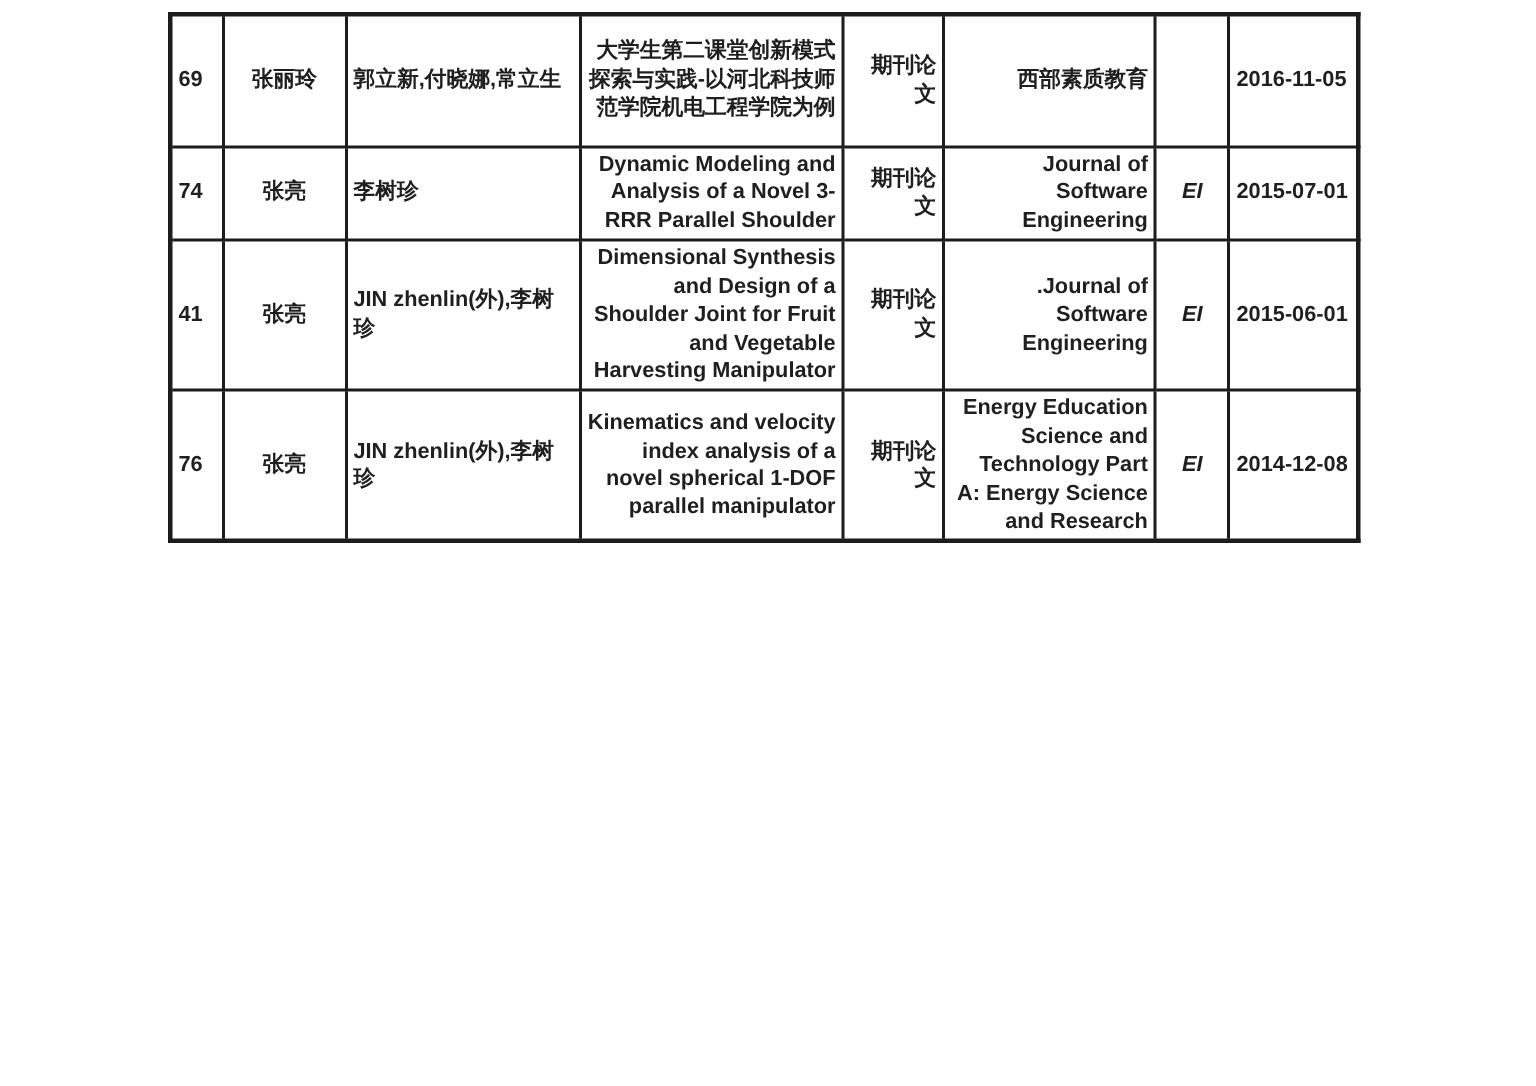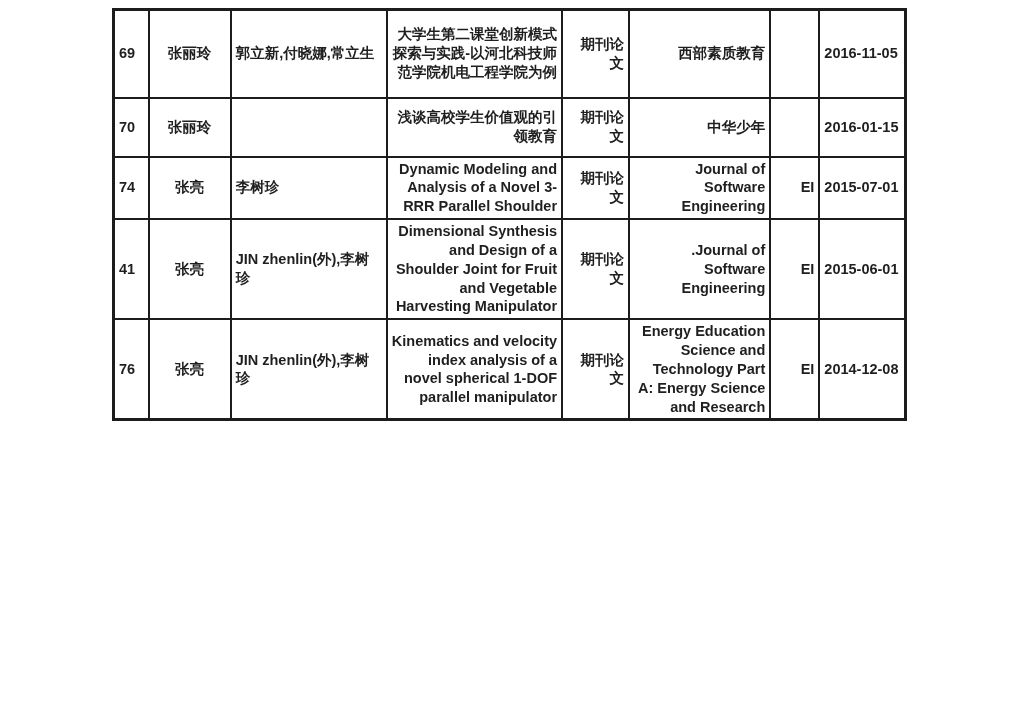--- a/index.html
+++ b/index.html
@@ -50,21 +50,21 @@
   tbody tr:nth-child(6) td { height: 78px; }
   tbody tr:nth-child(7) td { height: 114px; padding-left: 32px; }
   tbody tr:nth-child(8) td { height: 81px; }
 
   td.c-num       { }
   td.c-author    { text-align: center; }
   td.c-coauthors { text-align: left; padding: 2px 2px; }
   td.c-title     { text-align: right; }
   td.c-type      { text-align: right; padding: 2px 3px; }
   td.c-journal   { text-align: right; padding: 2px 3px; line-height: 1.16; }
-  td.c-index     { text-align: right; padding: 2px 3px; }
+  td.c-index     { text-align: center; padding: 2px 3px; font-style: italic; }
   td.c-date      { text-align: left; padding: 2px 3px; white-space: nowrap; font-size: 14px; margin-left: 21px; }
 </style>
 </head>
 <body>
 
 <div class="page">
   <table class="pub-table">
     <colgroup>
       <col style="width:35px">
       <col style="width:82px">
@@ -80,30 +80,20 @@
     <td class="c-num">69</td>
     <td class="c-author">张丽玲</td>
     <td class="c-coauthors">郭立新,付晓娜,常立生</td>
     <td class="c-title">大学生第二课堂创新模式探索与实践-以河北科技师范学院机电工程学院为例</td>
     <td class="c-type">期刊论文</td>
     <td class="c-journal">西部素质教育</td>
     <td class="c-index"></td>
     <td class="c-date">2016-11-05</td>
   </tr>
 
-  <tr>
-    <td class="c-num">70</td>
-    <td class="c-author">张丽玲</td>
-    <td class="c-coauthors"></td>
-    <td class="c-title">浅谈高校学生价值观的引领教育</td>
-    <td class="c-type">期刊论文</td>
-    <td class="c-journal">中华少年</td>
-    <td class="c-index"></td>
-    <td class="c-date">2016-01-15</td>
-  </tr>
 
 
 
 
   <tr>
     <td class="c-num">74</td>
     <td class="c-author">张亮</td>
     <td class="c-coauthors">李树珍</td>
     <td class="c-title">Dynamic Modeling and Analysis of a Novel 3-RRR Parallel Shoulder</td>
     <td class="c-type">期刊论文</td>

